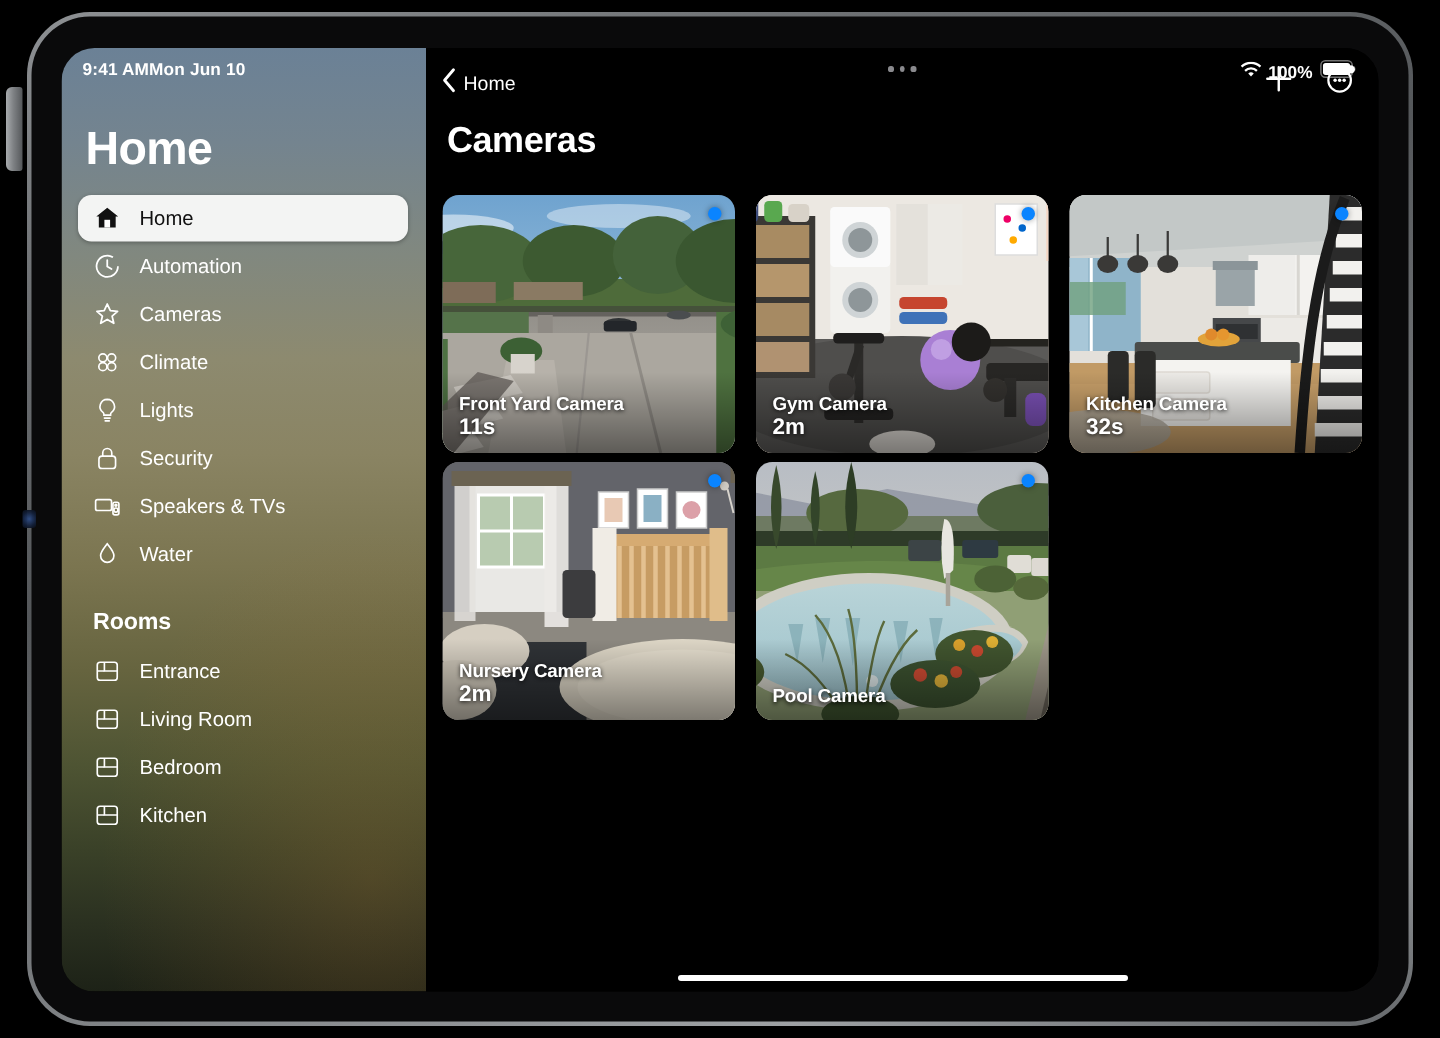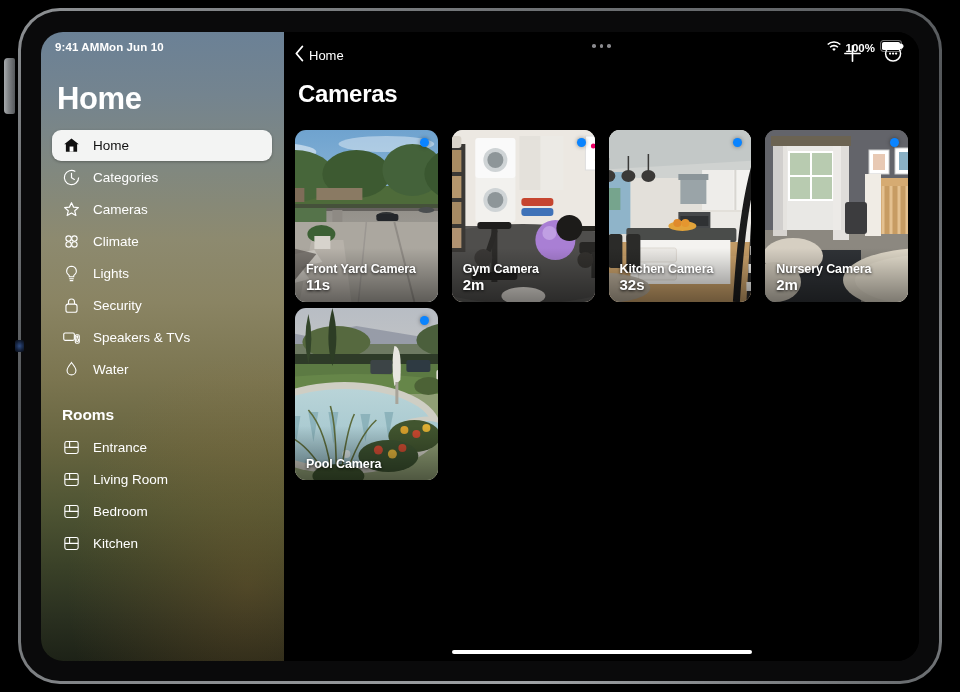--- a/index.html
+++ b/index.html
@@ -161,21 +161,21 @@
     color: #fff;
     font-size: 24px; font-weight: 700;
     padding: 2px 0 22px 14px;
     letter-spacing: -.3px;
   }
 
   
   #camera-grid {
     position: relative;
     display: grid;
-    grid-template-columns: 1fr 1fr 1fr 1fr;
+    grid-template-columns: 1fr 1fr 1fr;
     gap: 6px 14px;
     padding: 0 11px;
   }
   .camera-tile {
     position: relative;
     border-radius: 11px;
     overflow: hidden;
     height: 172px;
     background: #1c1c1e;
   }
@@ -241,21 +241,21 @@
           <span>Home</span>
         </div>
 
         <div class="nav-item">
           <span class="nav-icon">
             <svg width="19" height="19" viewBox="0 0 24 24" fill="none" stroke="#fff" stroke-width="1.5">
               <path d="M21 12a9 9 0 1 1-4.2-7.6"></path>
                 <path d="M12 6.8v5.4l3.6 2.2" stroke-linecap="round"></path>
             </svg>
           </span>
-          <span>Categories</span>
+          <span>Automation</span>
         </div>
 
         <div class="nav-item">
           <span class="nav-icon">
             <svg width="19" height="19" viewBox="0 0 24 24" fill="none" stroke="#fff" stroke-width="1.5" stroke-linejoin="round">
               <path d="M12 3.4 14.6 9l6.1.6-4.6 4 1.4 6-5.5-3.2L6.5 19.6l1.4-6-4.6-4L9.4 9 12 3.4Z"></path>
             </svg>
           </span>
           <span>Cameras</span>
         </div>

